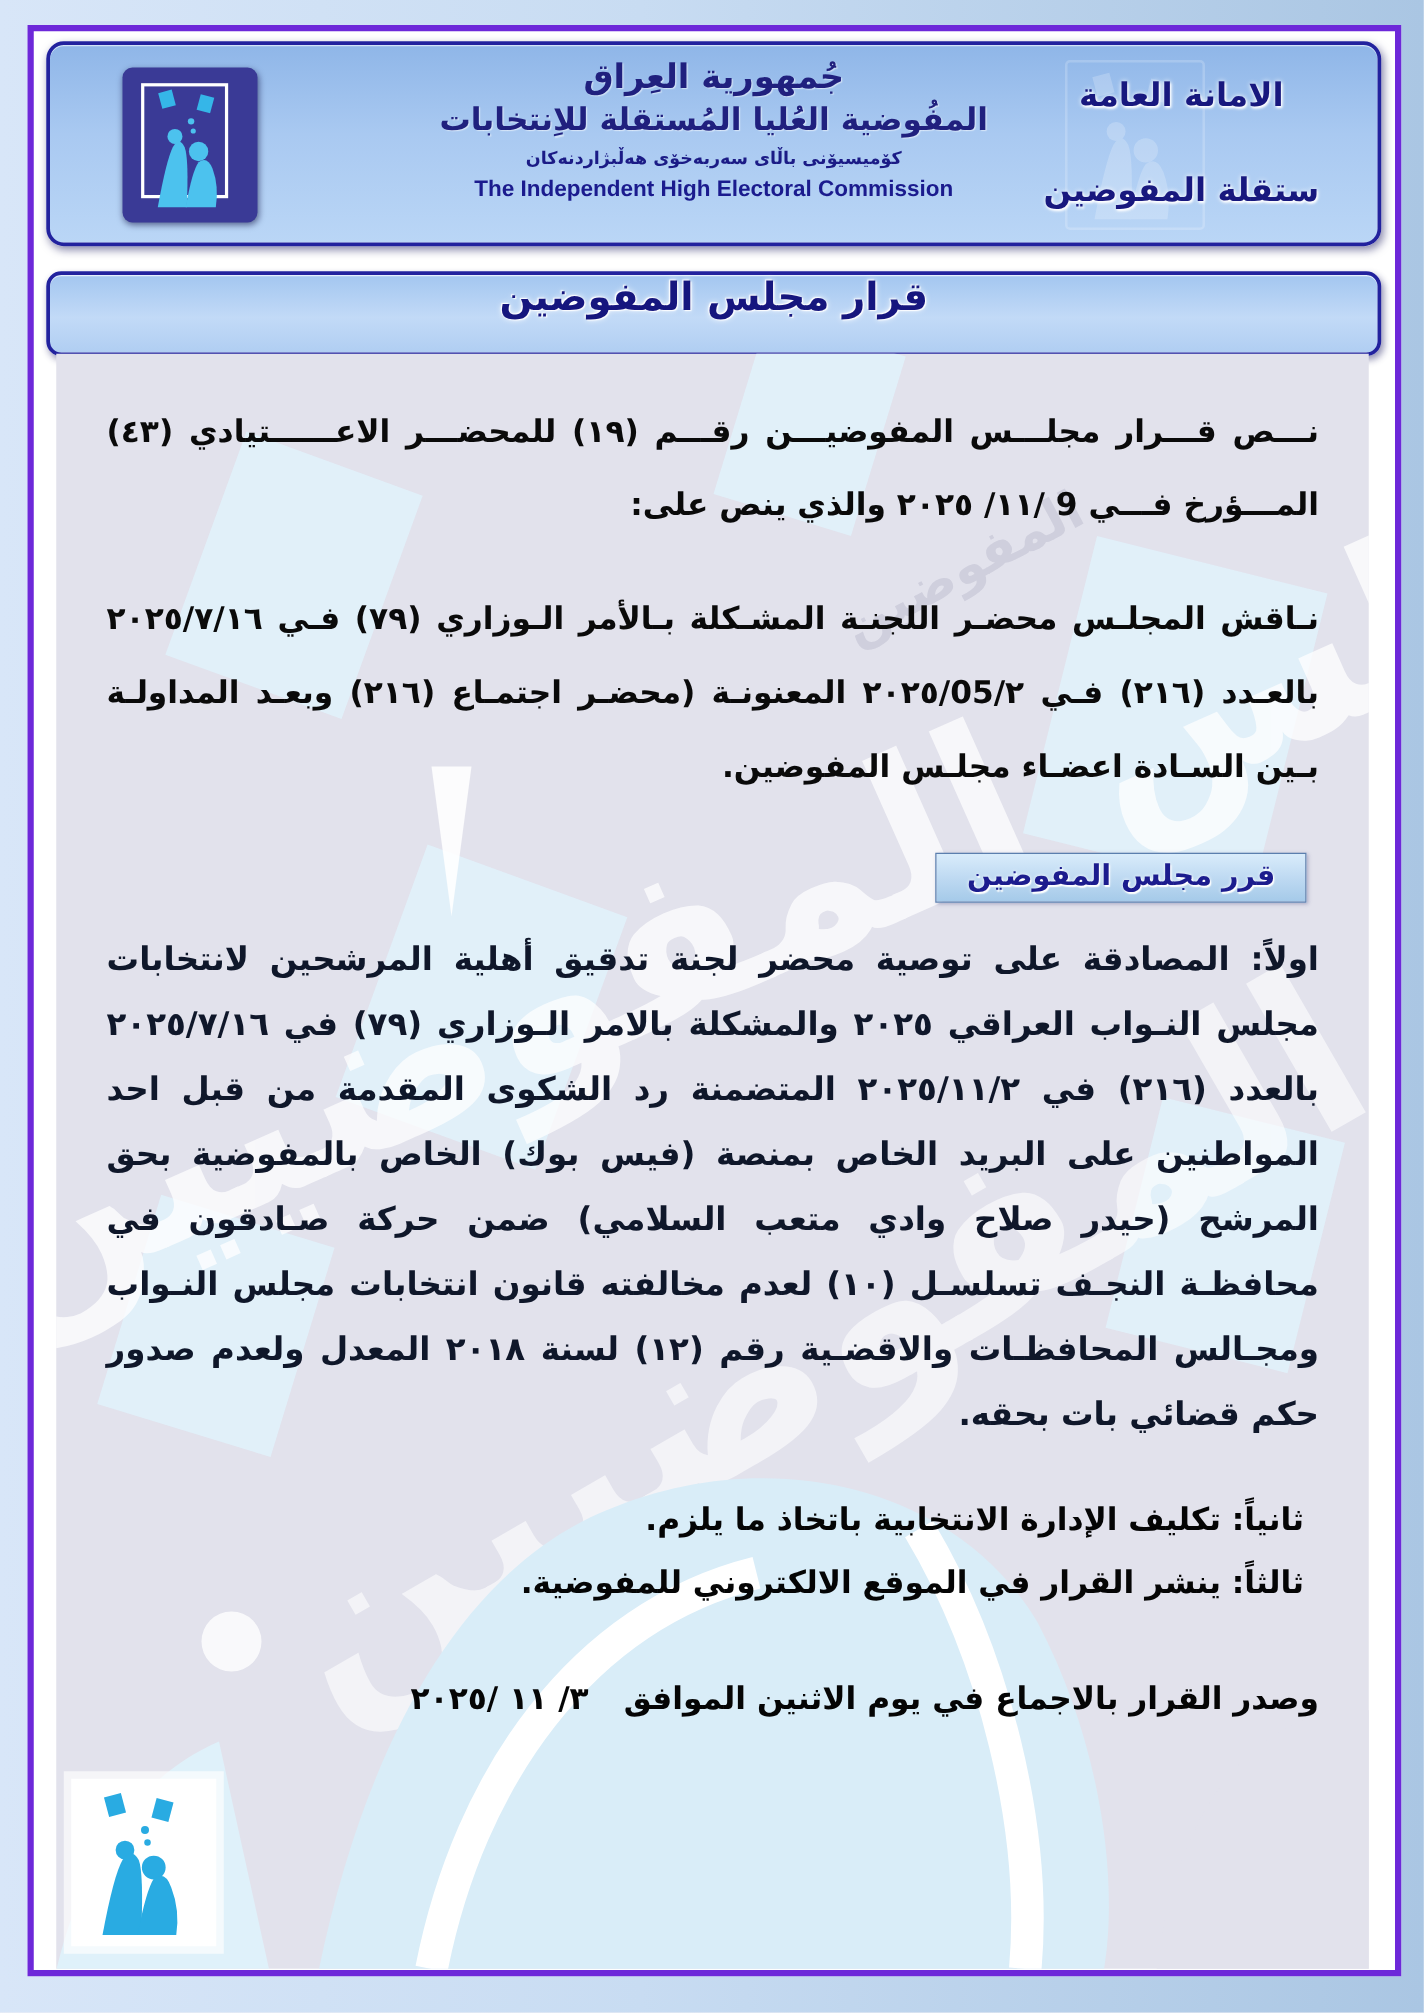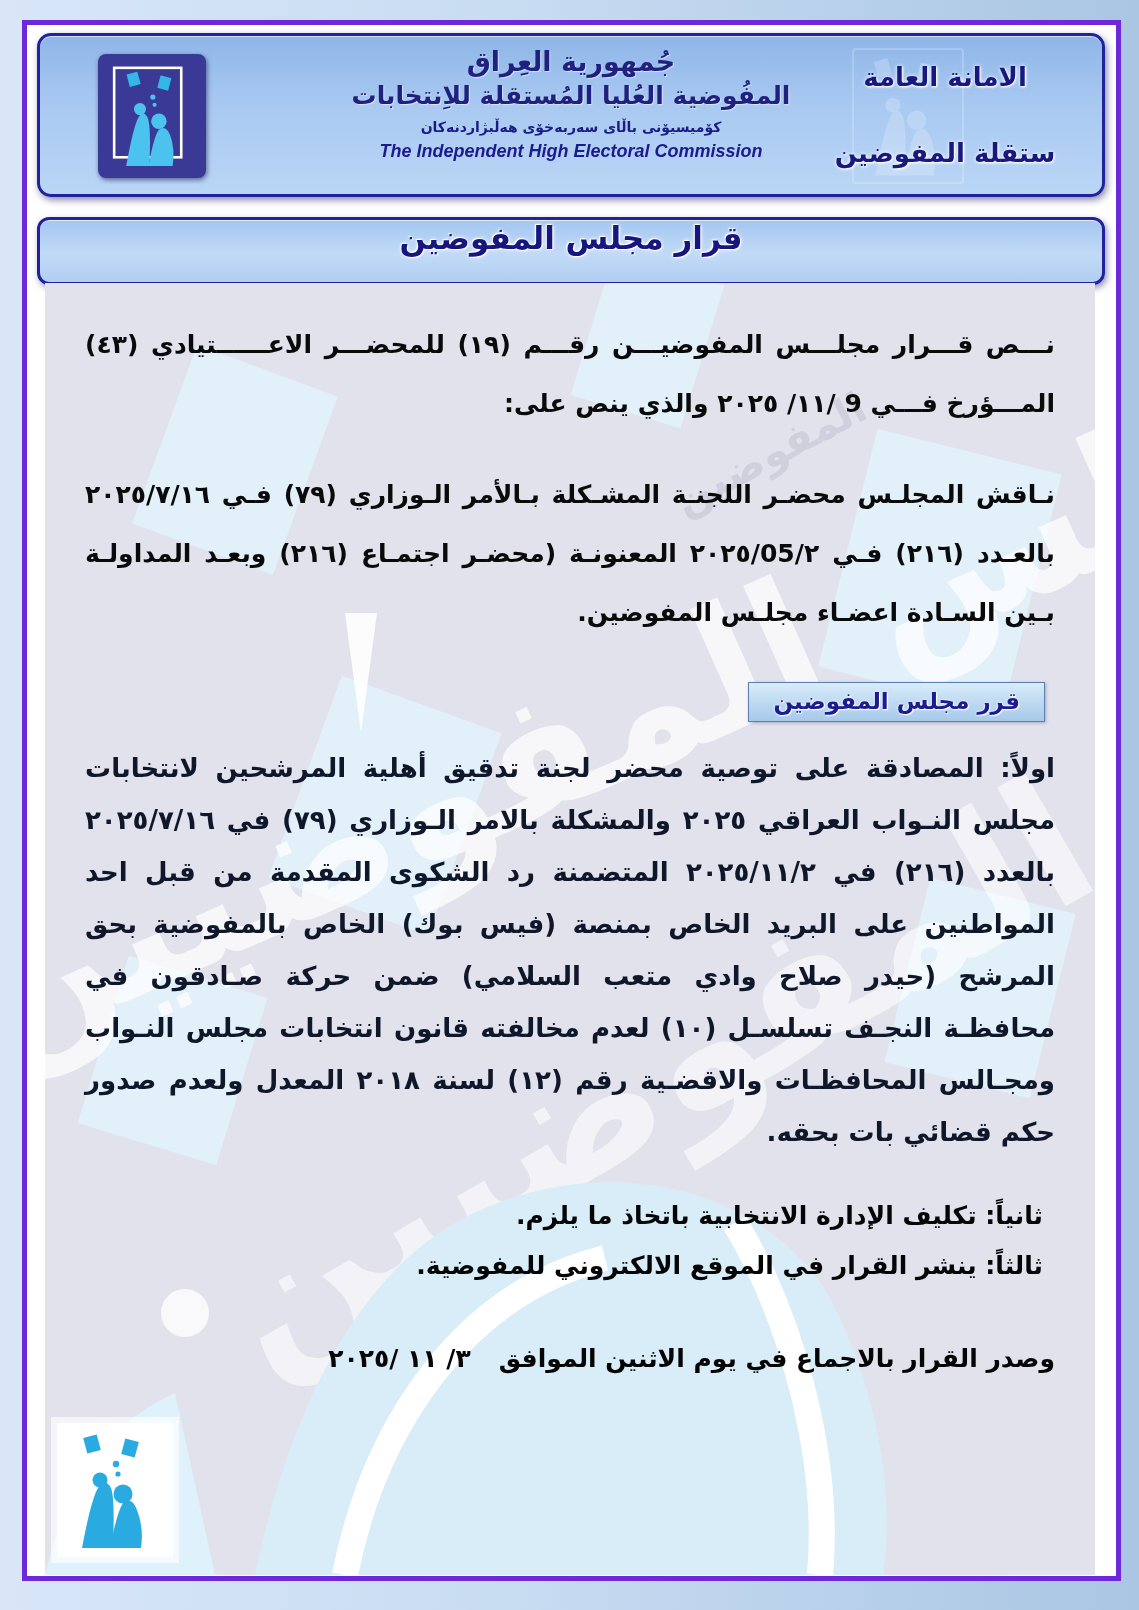--- a/index.html
+++ b/index.html
@@ -25,21 +25,21 @@
     display:flex;align-items:center;justify-content:center;
   }
   .hdr-logo svg{width:86px;height:104px;}
   .hdr-center{
     position:absolute;left:296px;top:10px;width:470px;text-align:center;color:#20207e;
     direction:rtl;
   }
   .hdr-center .l1{font-size:27px;font-weight:bold;text-shadow:1px 1px 1px rgba(255,255,255,.55);}
   .hdr-center .l2{font-size:25px;font-weight:bold;margin-top:4px;text-shadow:1px 1px 1px rgba(255,255,255,.55);}
   .hdr-center .l3{font-size:14px;font-weight:bold;margin-top:9px;color:#1b1b86;}
-  .hdr-center .l4{font-size:18px;font-weight:bold;margin-top:6px;color:#1b1b8e;font-family:"Liberation Sans",sans-serif;font-style:italic;}
+  .hdr-center .l4{font-size:18px;font-weight:bold;margin-top:6px;color:#1b1b8e;font-family:"Liberation Sans",sans-serif;}
   .hdr-right{
     position:absolute;right:42px;top:26px;width:230px;text-align:center;direction:rtl;
     color:#18187e;font-weight:bold;font-size:26px;
     text-shadow:0 0 4px #ffffff,1px 1px 2px #ffffff;
   }
   .hdr-right .s2{margin-top:46px;}
   .hdr-ghost{
     position:absolute;right:138px;top:12px;width:108px;height:132px;
     border:2px solid rgba(255,255,255,.55);border-radius:4px;opacity:.35;
   }

